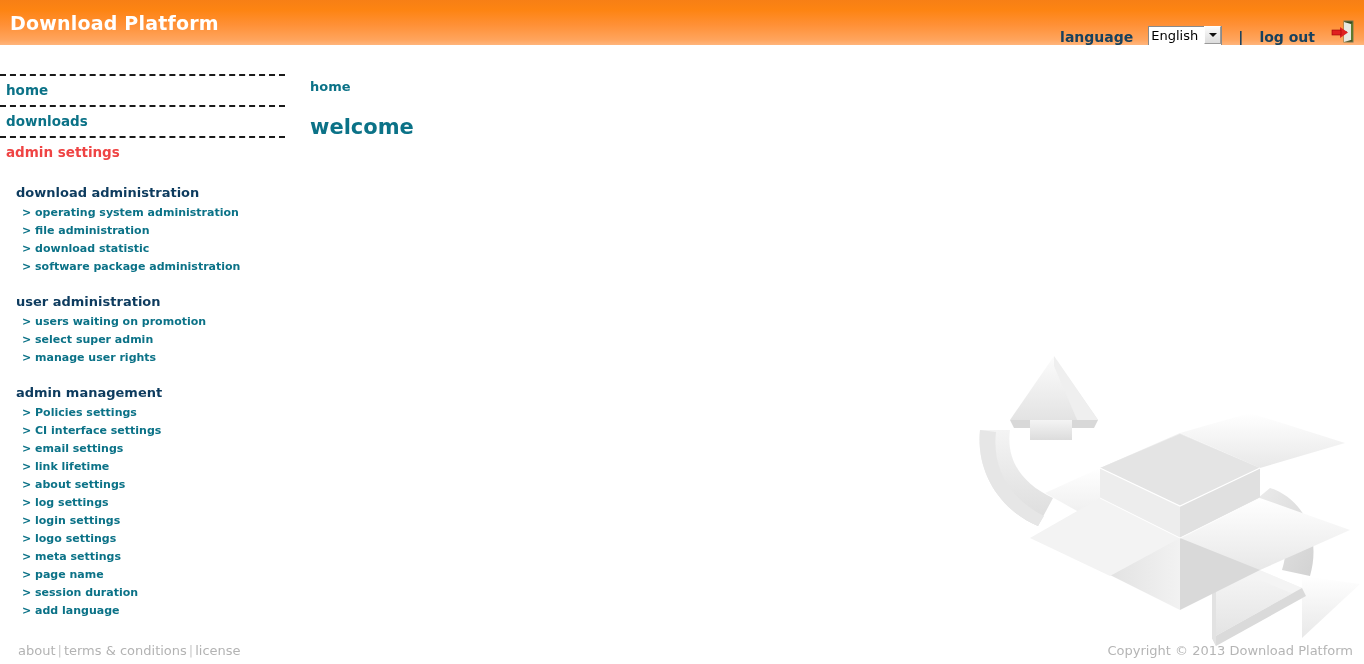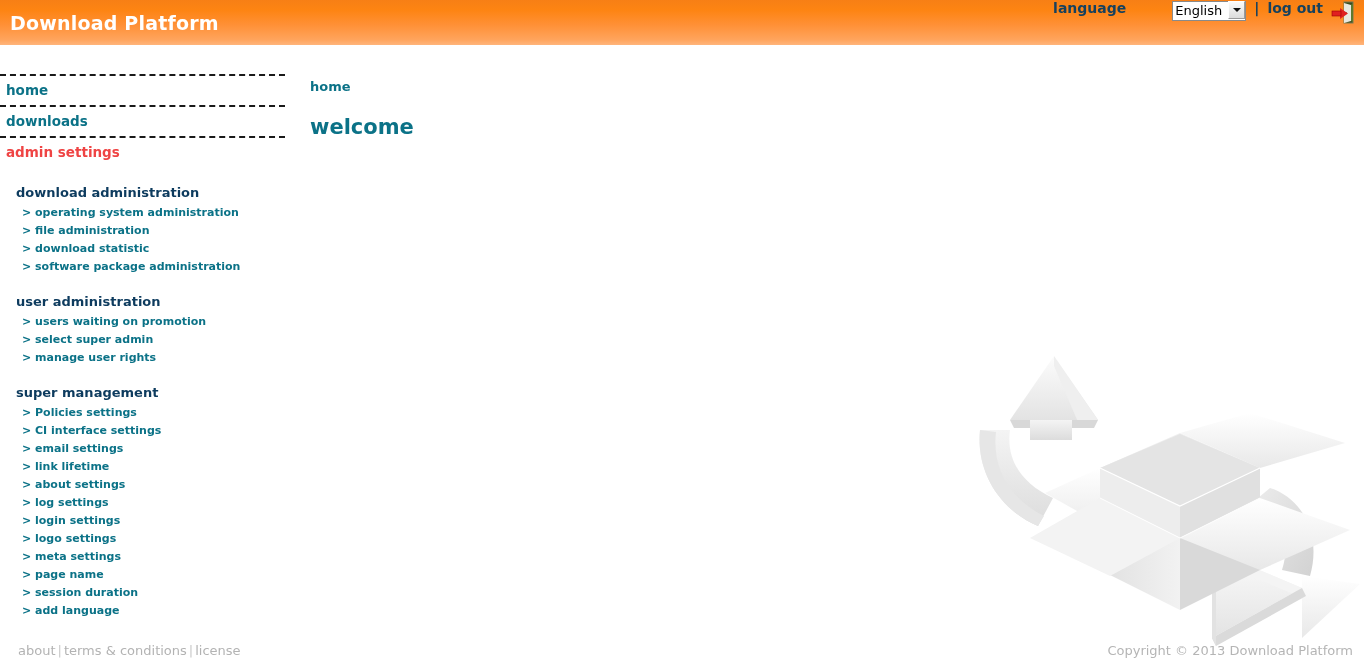--- a/index.html
+++ b/index.html
@@ -27,22 +27,22 @@
     font-weight: bold;
     color: #ffffff;
     letter-spacing: .2px;
     white-space: nowrap;
   }
   #header-right {
     position: absolute;
     right: 8px; top: 0;
     height: 45px;
     display: flex;
-    align-items: flex-start;
-    gap: 7px;
+    align-items: flex-end;
+    gap: 15px;
     white-space: nowrap;
   }
   .hdr-label {
     font-size: 14px;
     font-weight: bold;
     color: #17415e;
   }
   #language-select {
     font-family: "DejaVu Sans", "Liberation Sans", sans-serif;
     font-size: 13px;
@@ -53,21 +53,20 @@
     width: 74px;
     padding: 0 2px;
     -webkit-appearance: none;
     appearance: none;
     position: relative;
   }
   .select-wrap {
     position: relative;
     display: inline-block;
     height: 20px;
-    margin-left: 39px;
   }
   .select-arrow {
     position: absolute;
     right: 1px; top: 1px;
     width: 17px; height: 18px;
     background: linear-gradient(to bottom, #fbfbfb, #dcdcdc);
     border: 1px solid #9a9a9a;
     border-top-color: #fefefe;
     border-left-color: #fefefe;
     display: flex;
@@ -255,21 +254,21 @@
   </div>
 
   <div class="nav-group">
     <div class="nav-group-title">user administration</div>
     <a class="nav-sub">&gt; users waiting on promotion</a>
     <a class="nav-sub">&gt; select super admin</a>
     <a class="nav-sub">&gt; manage user rights</a>
   </div>
 
   <div class="nav-group">
-    <div class="nav-group-title">super management</div>
+    <div class="nav-group-title">admin management</div>
     <a class="nav-sub">&gt; Policies settings</a>
     <a class="nav-sub">&gt; CI interface settings</a>
     <a class="nav-sub">&gt; email settings</a>
     <a class="nav-sub">&gt; link lifetime</a>
     <a class="nav-sub">&gt; about settings</a>
     <a class="nav-sub">&gt; log settings</a>
     <a class="nav-sub">&gt; login settings</a>
     <a class="nav-sub">&gt; logo settings</a>
     <a class="nav-sub">&gt; meta settings</a>
     <a class="nav-sub">&gt; page name</a>

